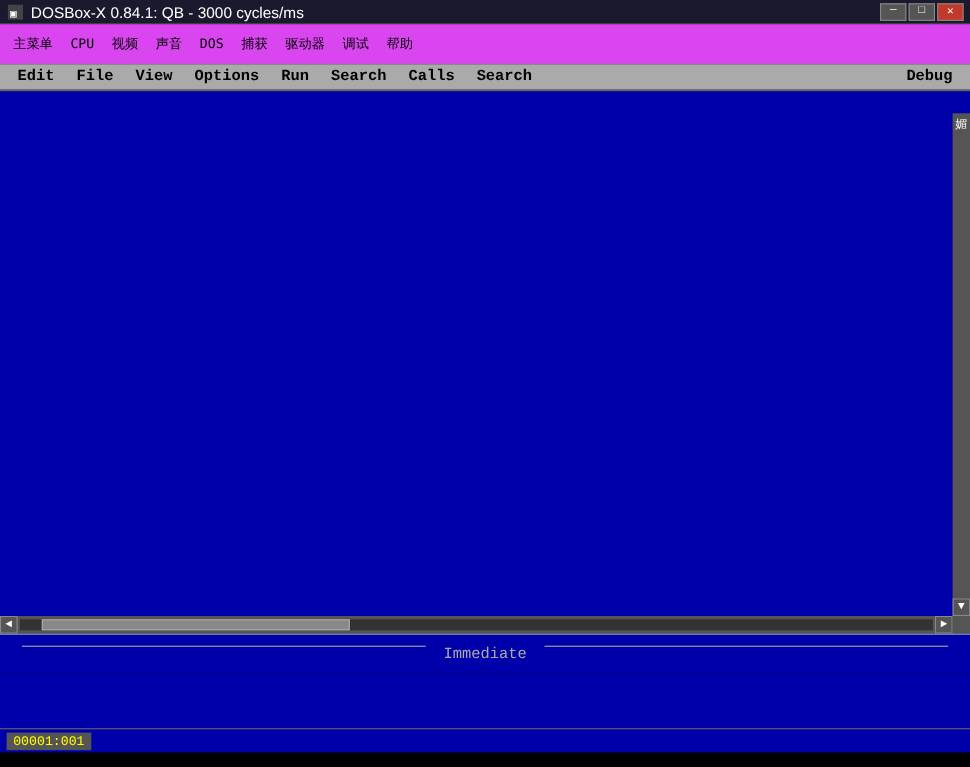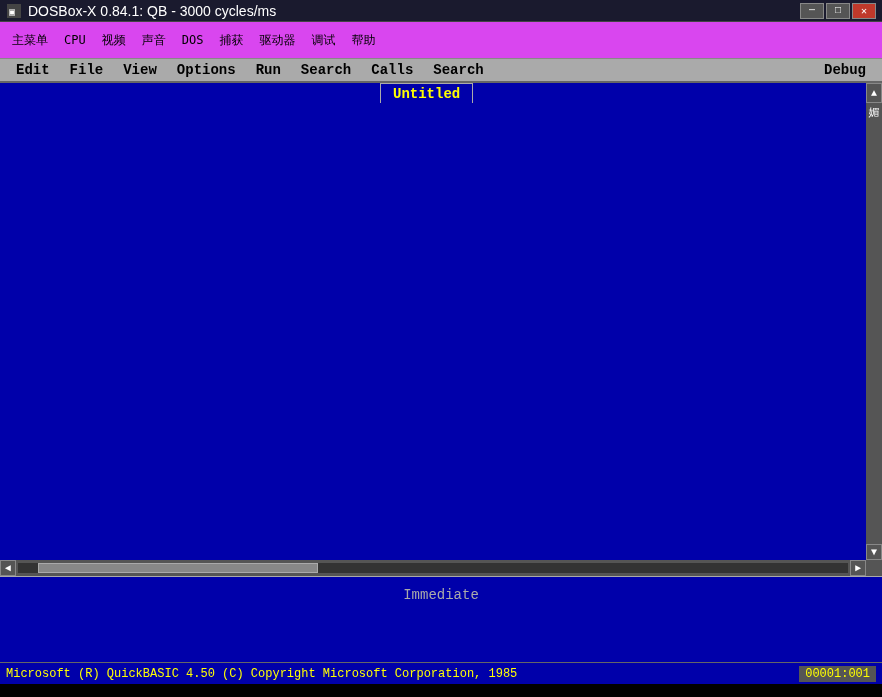--- a/index.html
+++ b/index.html
@@ -265,24 +265,22 @@
       margin-right: 8px;
     }
     #immediate-line-right {
       flex: 1;
       height: 1px;
       background: #aaaaaa;
       margin-left: 8px;
     }
     #immediate-inner {
       display: flex;
-      align-items: center;
       width: 100%;
       padding: 0 20px;
-      flex-direction: column;
     }
 
     
     #immediate-content {
       background: #0000aa;
       height: 50px;
     }
 
     
     #status-bar {
@@ -355,24 +353,20 @@
   <div class="qb-menu-item">Run</div>
   <div class="qb-menu-item">Search</div>
   <div class="qb-menu-item">Calls</div>
   <div class="qb-menu-item">Search</div>
   <div class="qb-menu-spacer"></div>
   <div class="qb-menu-item">Debug</div>
 </div>
 
 <div id="editor-area">
 
-  <div id="tab-bar">
-    <div id="tab-untitled">Untitled</div>
-    <div id="scrollbar-right-top">▲</div>
-  </div>
 
   <div id="editor-content"></div>
 
   <div id="right-chars">
     <span id="right-char-1">媚</span>
   </div>
 
   <div id="scrollbar-right-bottom">▼</div>
 </div>
 
@@ -391,15 +385,14 @@
   <div id="immediate-inner">
     <div id="immediate-line-left"></div>
     <span id="immediate-label" style="color:#aaaaaa;font-size:14px;font-family:'Courier New',monospace;white-space:nowrap;padding:0 8px;">Immediate</span>
     <div id="immediate-line-right"></div>
   </div>
 </div>
 
 <div id="immediate-content"></div>
 
 <div id="status-bar">
-  <span id="status-text">Microsoft (R) QuickBASIC 4.50 (C) Copyright Microsoft Corporation, 1985</span>
   <span id="status-right">00001:001</span>
 </div>
 
 </body></html>

